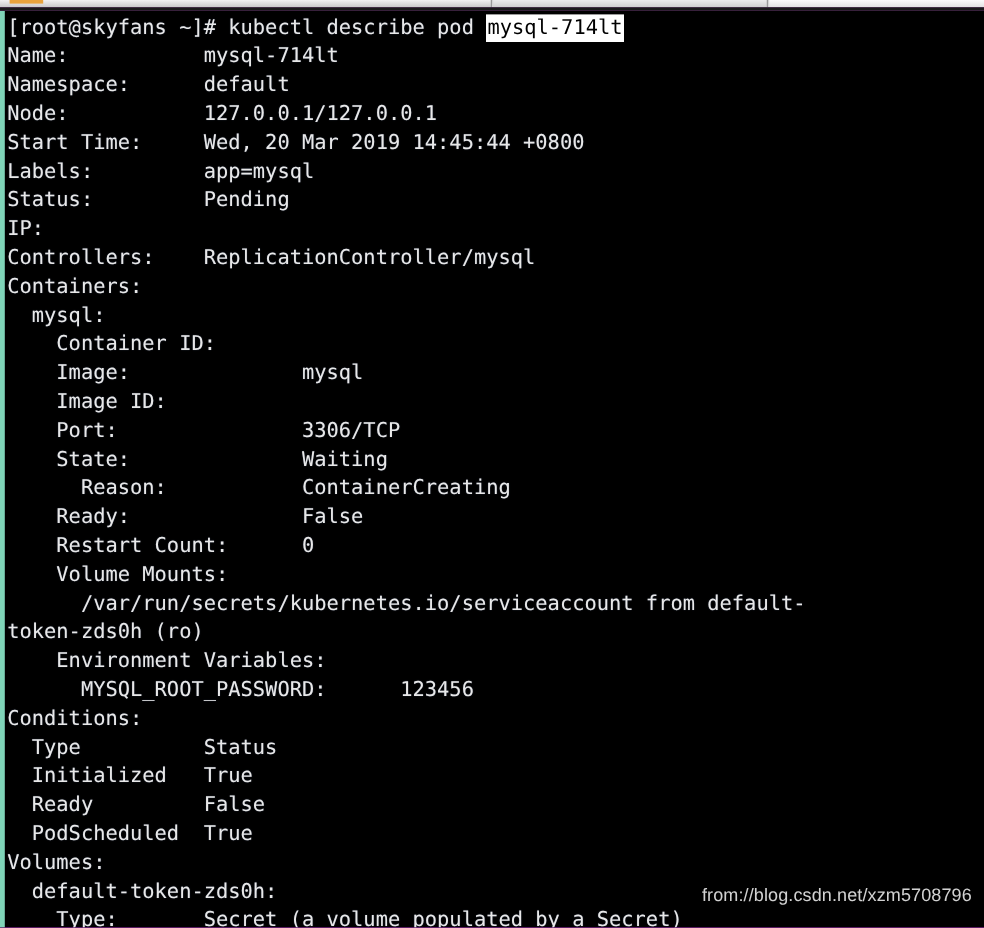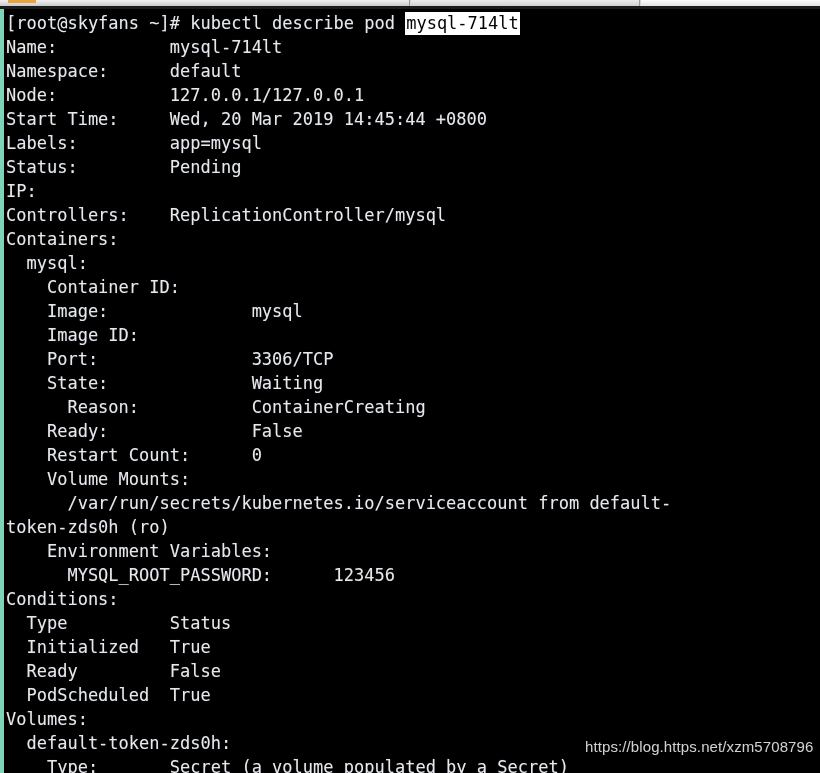--- a/index.html
+++ b/index.html
@@ -143,15 +143,15 @@
     </div>
     <div class="chrome-tab-b"></div>
     <div class="chrome-tab-c"></div>
   </div>
   <div class="chrome-shadow"></div>
 
   <div class="terminal">
     <pre class="screen"><div class="line"><span>[root@skyfans ~]# kubectl describe pod </span><span class="sel">mysql-714lt</span></div><div class="line">Name:           mysql-714lt</div><div class="line">Namespace:      default</div><div class="line">Node:           127.0.0.1/127.0.0.1</div><div class="line">Start Time:     Wed, 20 Mar 2019 14:45:44 +0800</div><div class="line">Labels:         app=mysql</div><div class="line">Status:         Pending</div><div class="line">IP:</div><div class="line">Controllers:    ReplicationController/mysql</div><div class="line">Containers:</div><div class="line">  mysql:</div><div class="line">    Container ID:</div><div class="line">    Image:              mysql</div><div class="line">    Image ID:</div><div class="line">    Port:               3306/TCP</div><div class="line">    State:              Waiting</div><div class="line">      Reason:           ContainerCreating</div><div class="line">    Ready:              False</div><div class="line">    Restart Count:      0</div><div class="line">    Volume Mounts:</div><div class="line">      /var/run/secrets/kubernetes.io/serviceaccount from default-</div><div class="line">token-zds0h (ro)</div><div class="line">    Environment Variables:</div><div class="line">      MYSQL_ROOT_PASSWORD:      123456</div><div class="line">Conditions:</div><div class="line">  Type          Status</div><div class="line">  Initialized   True</div><div class="line">  Ready         False</div><div class="line">  PodScheduled  True</div><div class="line">Volumes:</div><div class="line">  default-token-zds0h:</div><div class="line">    Type:       Secret (a volume populated by a Secret)</div></pre>
   </div>
 
-  <div class="watermark">https://blog.https.net/xzm5708796</div>
+  <div class="watermark">from://blog.csdn.net/xzm5708796</div>
 
 </div>
 
 </body></html>

